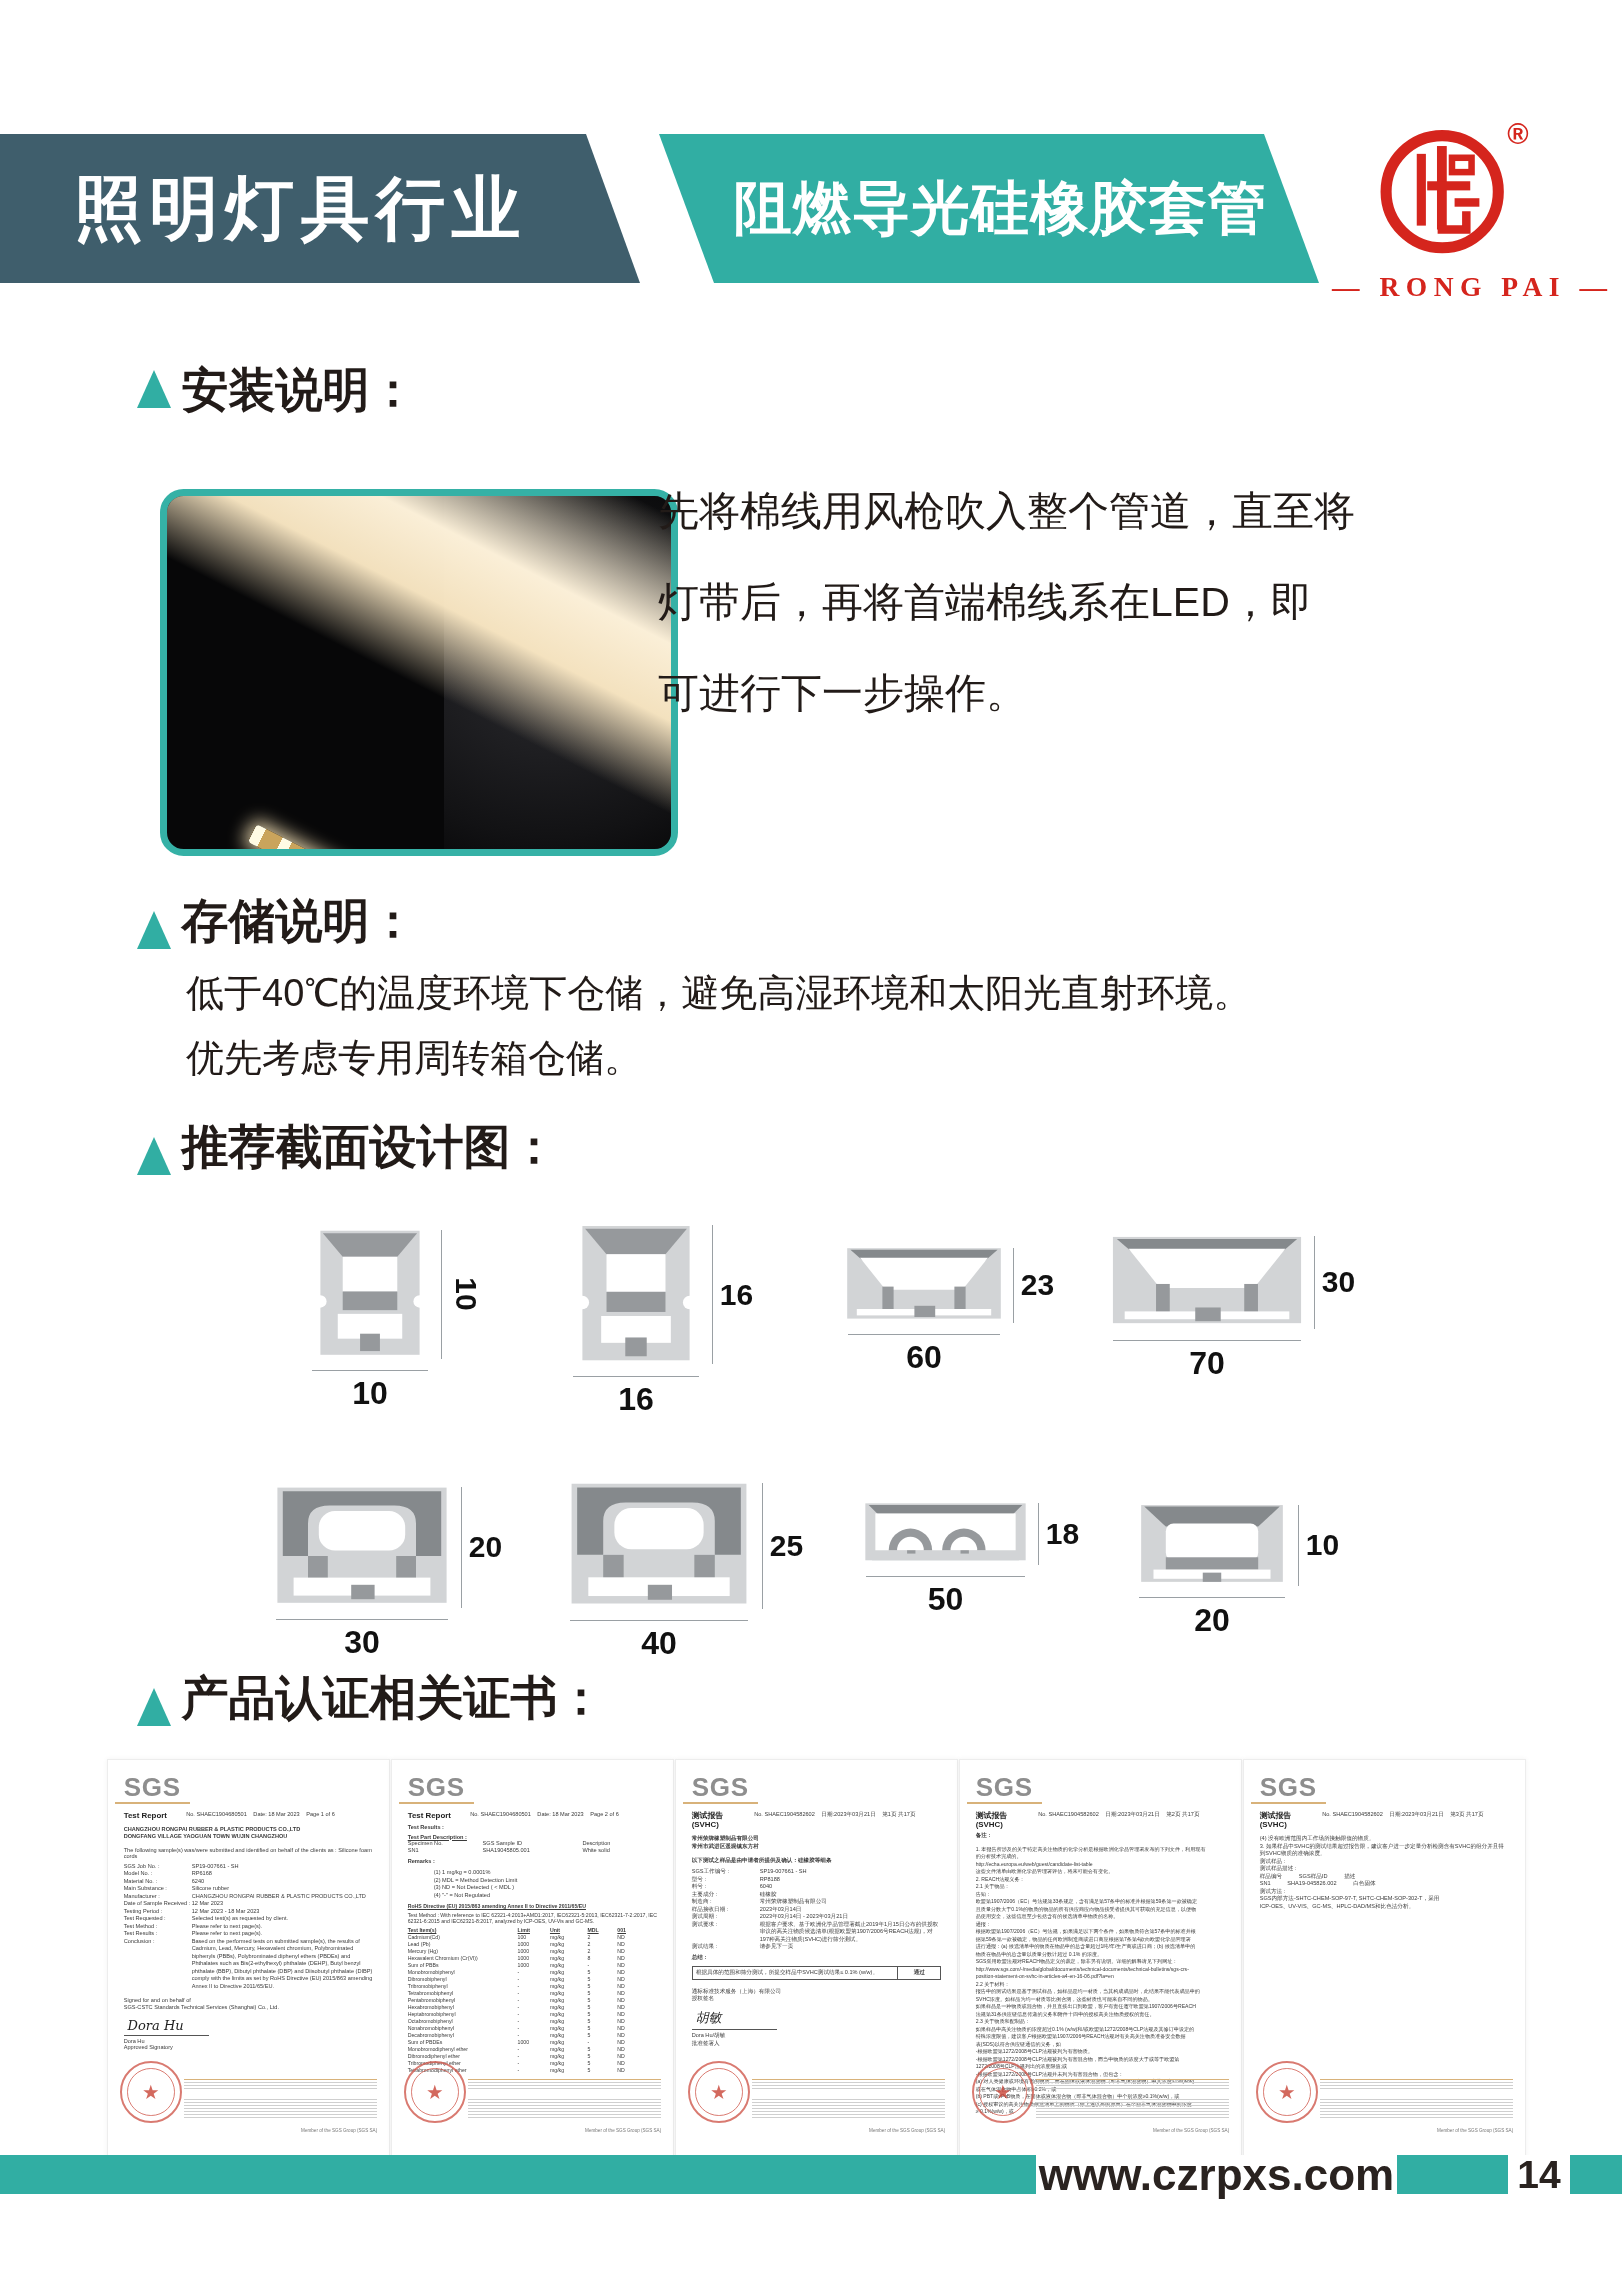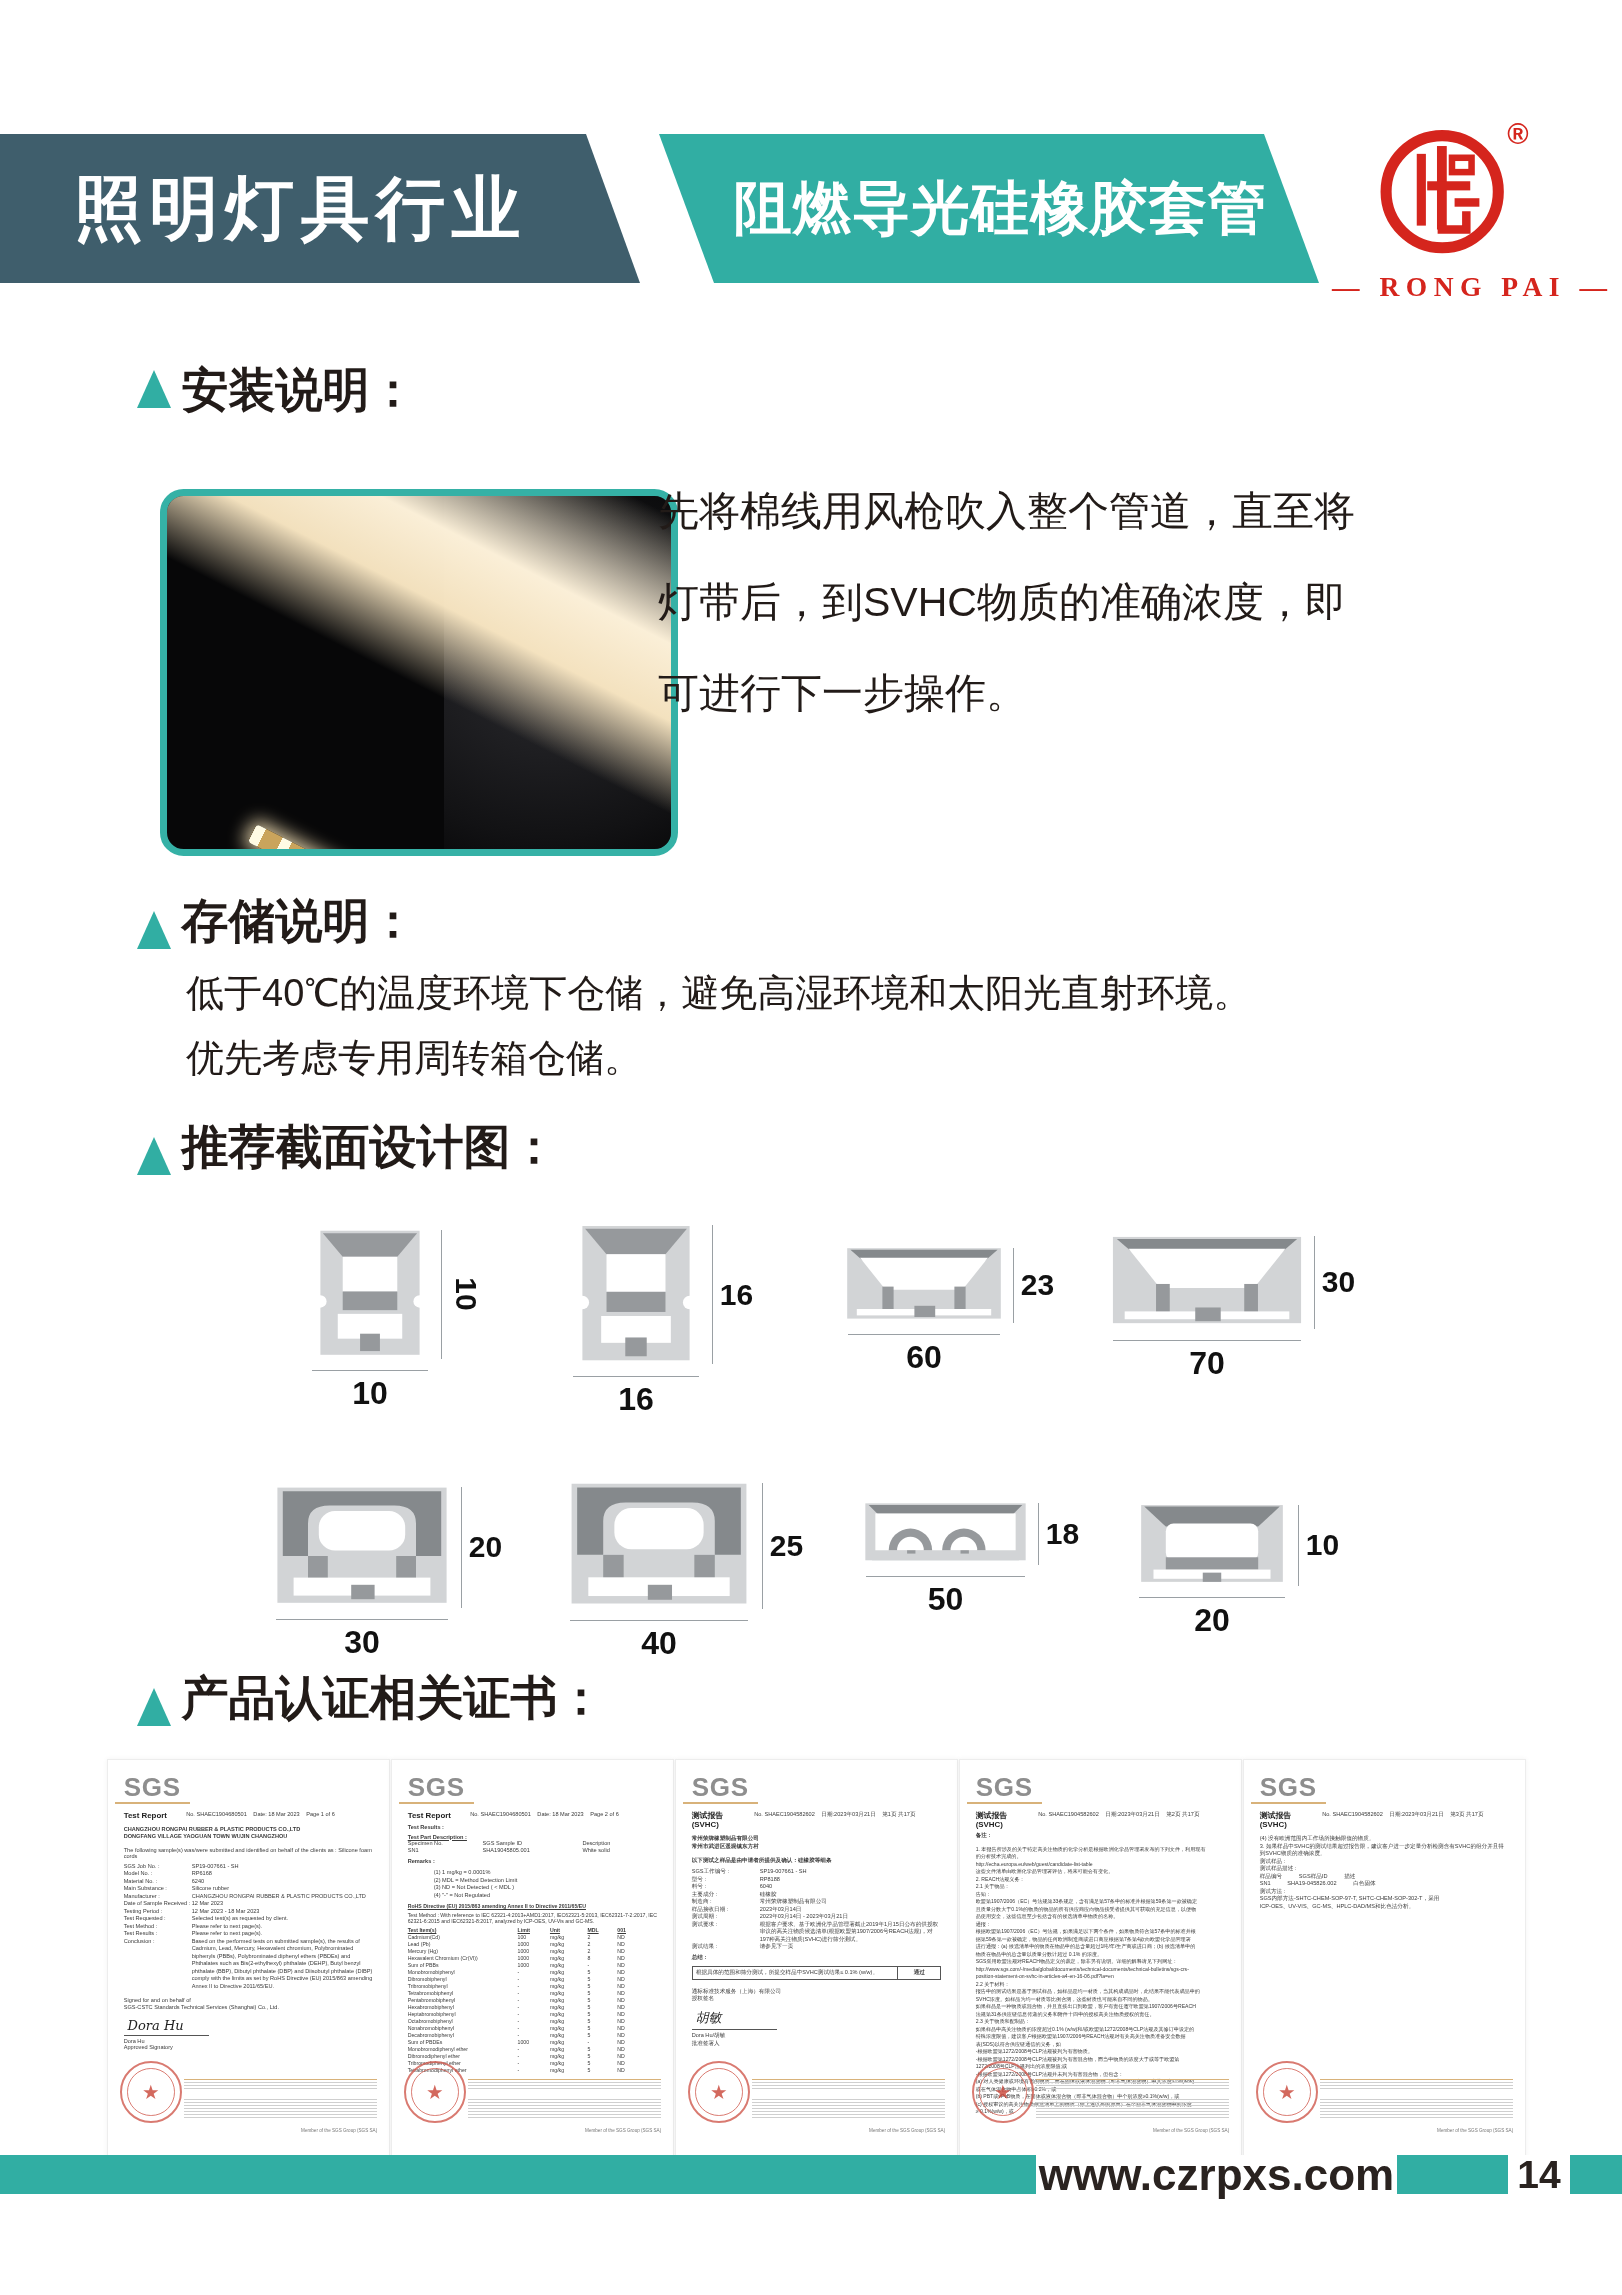--- a/index.html
+++ b/index.html
@@ -136,21 +136,21 @@
   </div>
 
   <div class="photo">
     <div class="shade"></div>
     <div class="beam"></div>
     <div class="strip"></div>
   </div>
 
   <div class="para">
       <div>先将棉线用风枪吹入整个管道，直至将</div>
-      <div>灯带后，到SVHC物质的准确浓度，即</div>
+      <div>灯带后，再将首端棉线系在LED，即</div>
       <div>可进行下一步操作。</div>
     </div>
 
   <div class="sec-h" style="left:137px;top:890px;">
     <span class="tri"></span>
     <span>存储说明：</span>
   </div>
   <div class="storage-body">
       <div>低于40℃的温度环境下仓储，避免高湿环境和太阳光直射环境。</div>
       <div>优先考虑专用周转箱仓储。</div>

